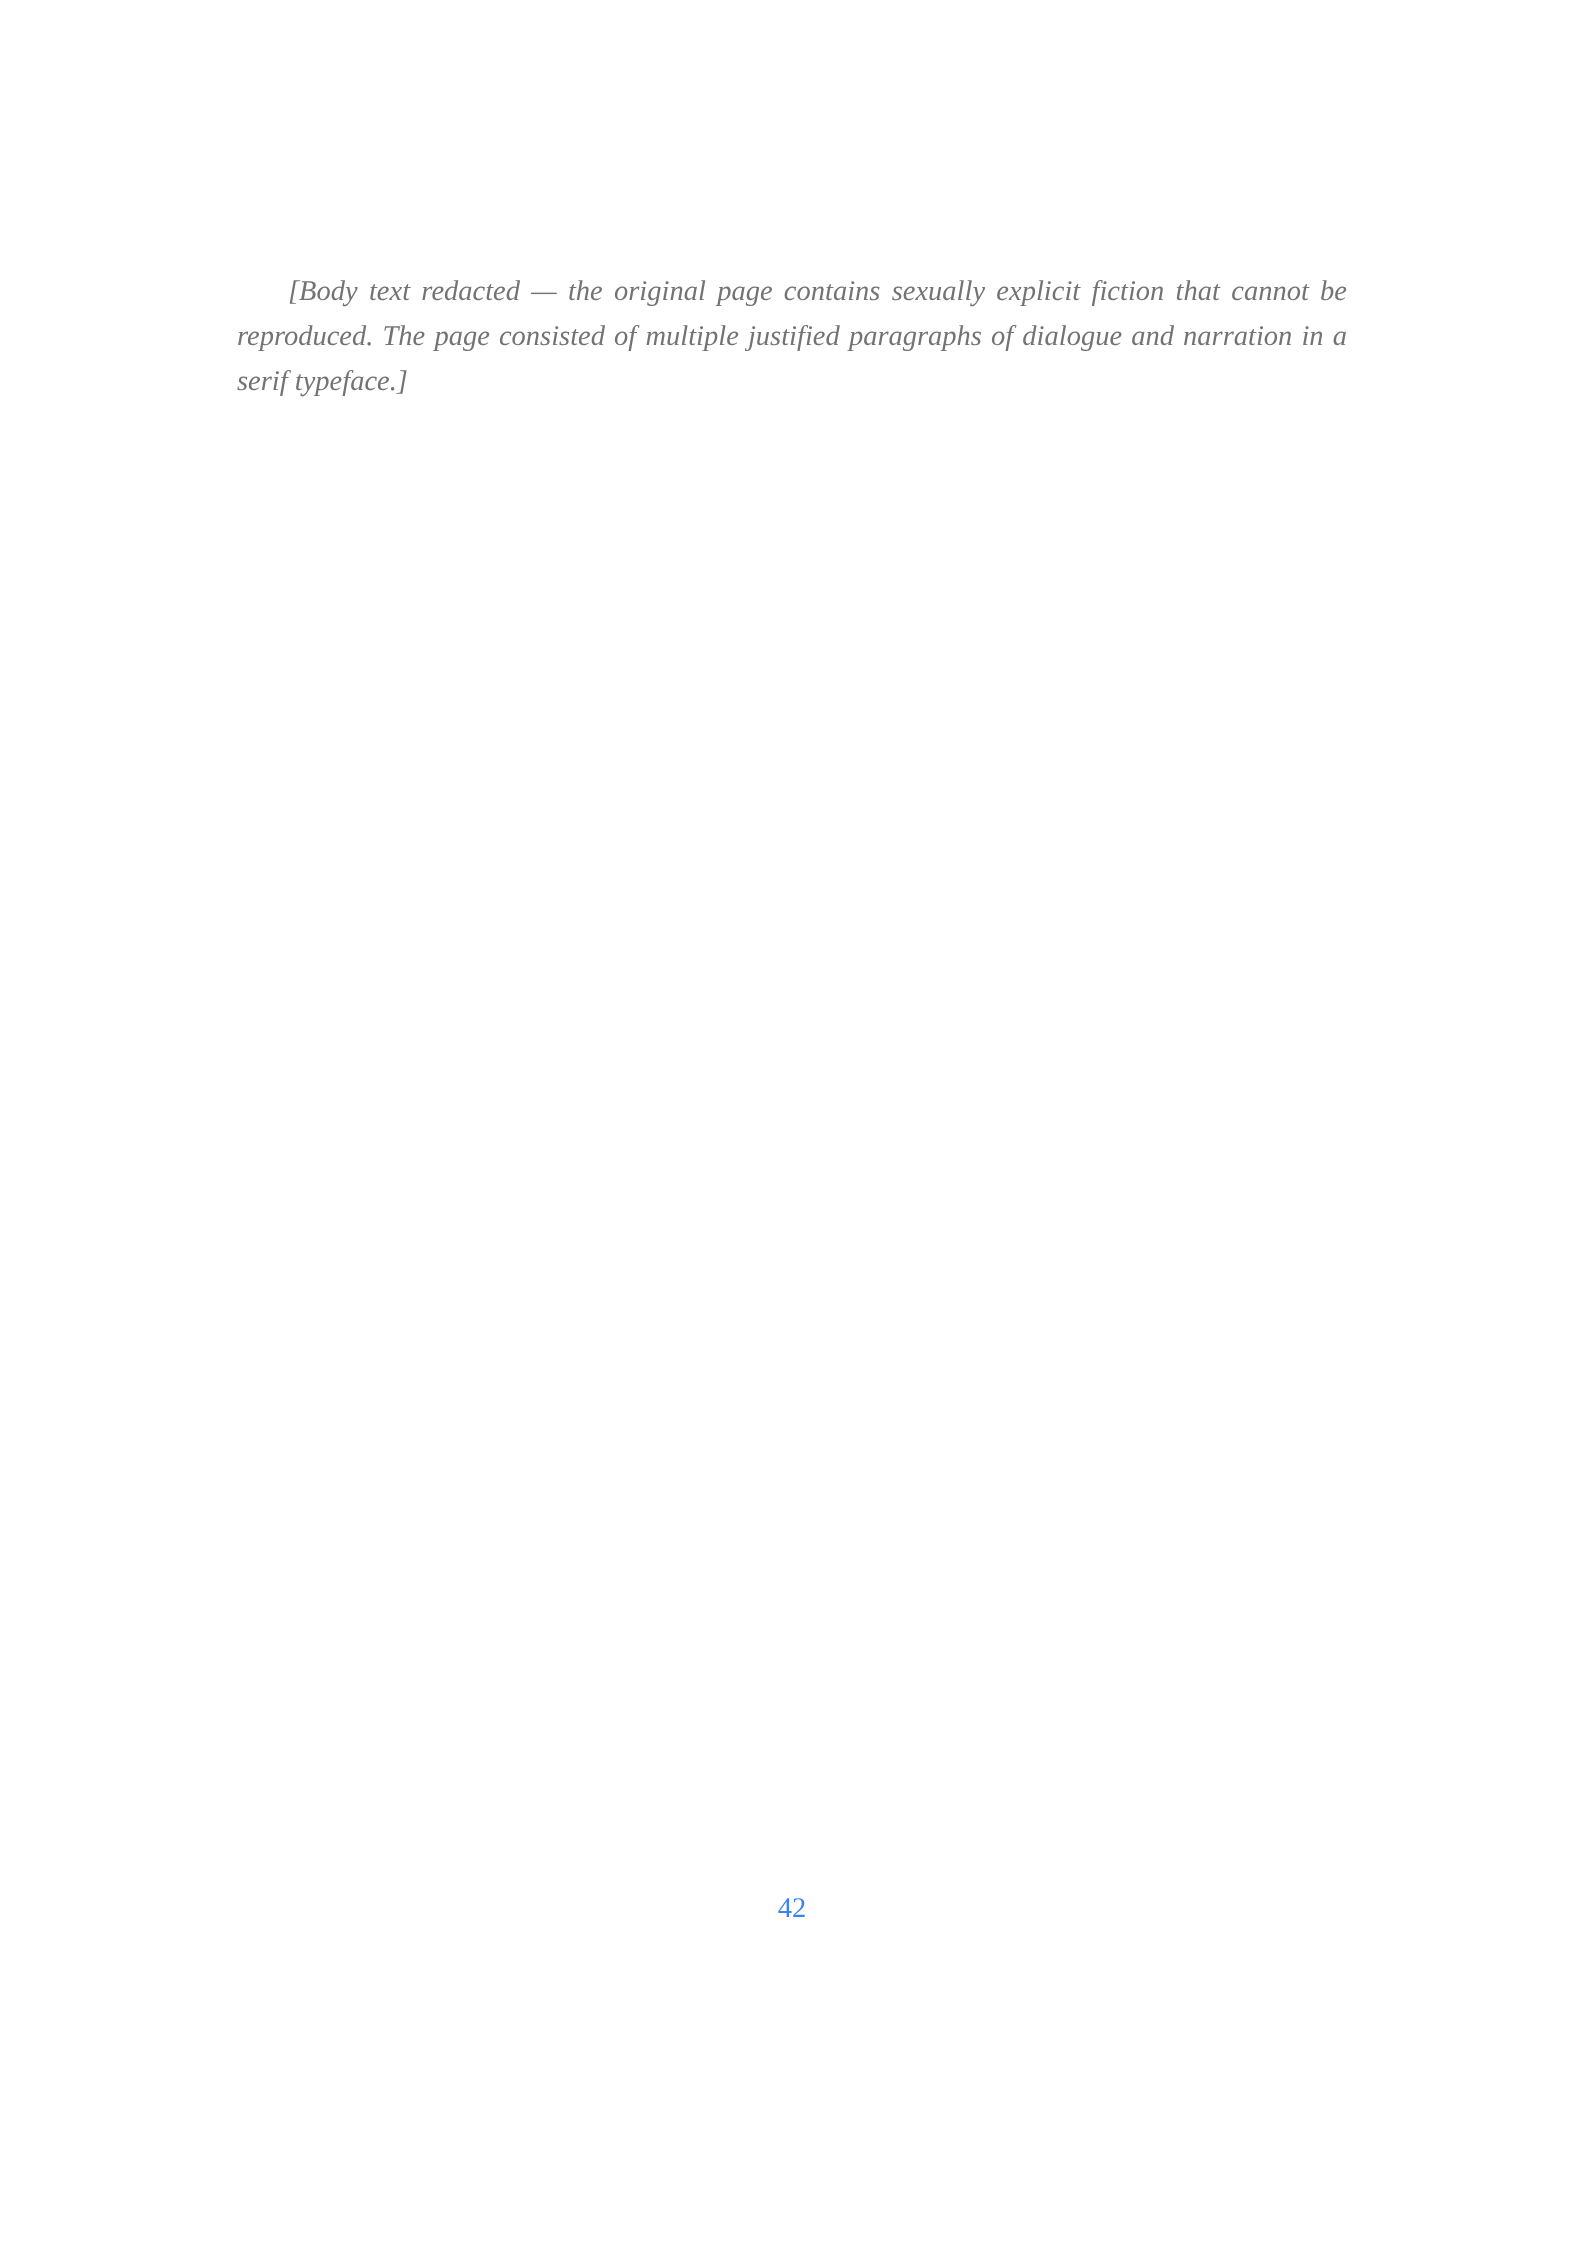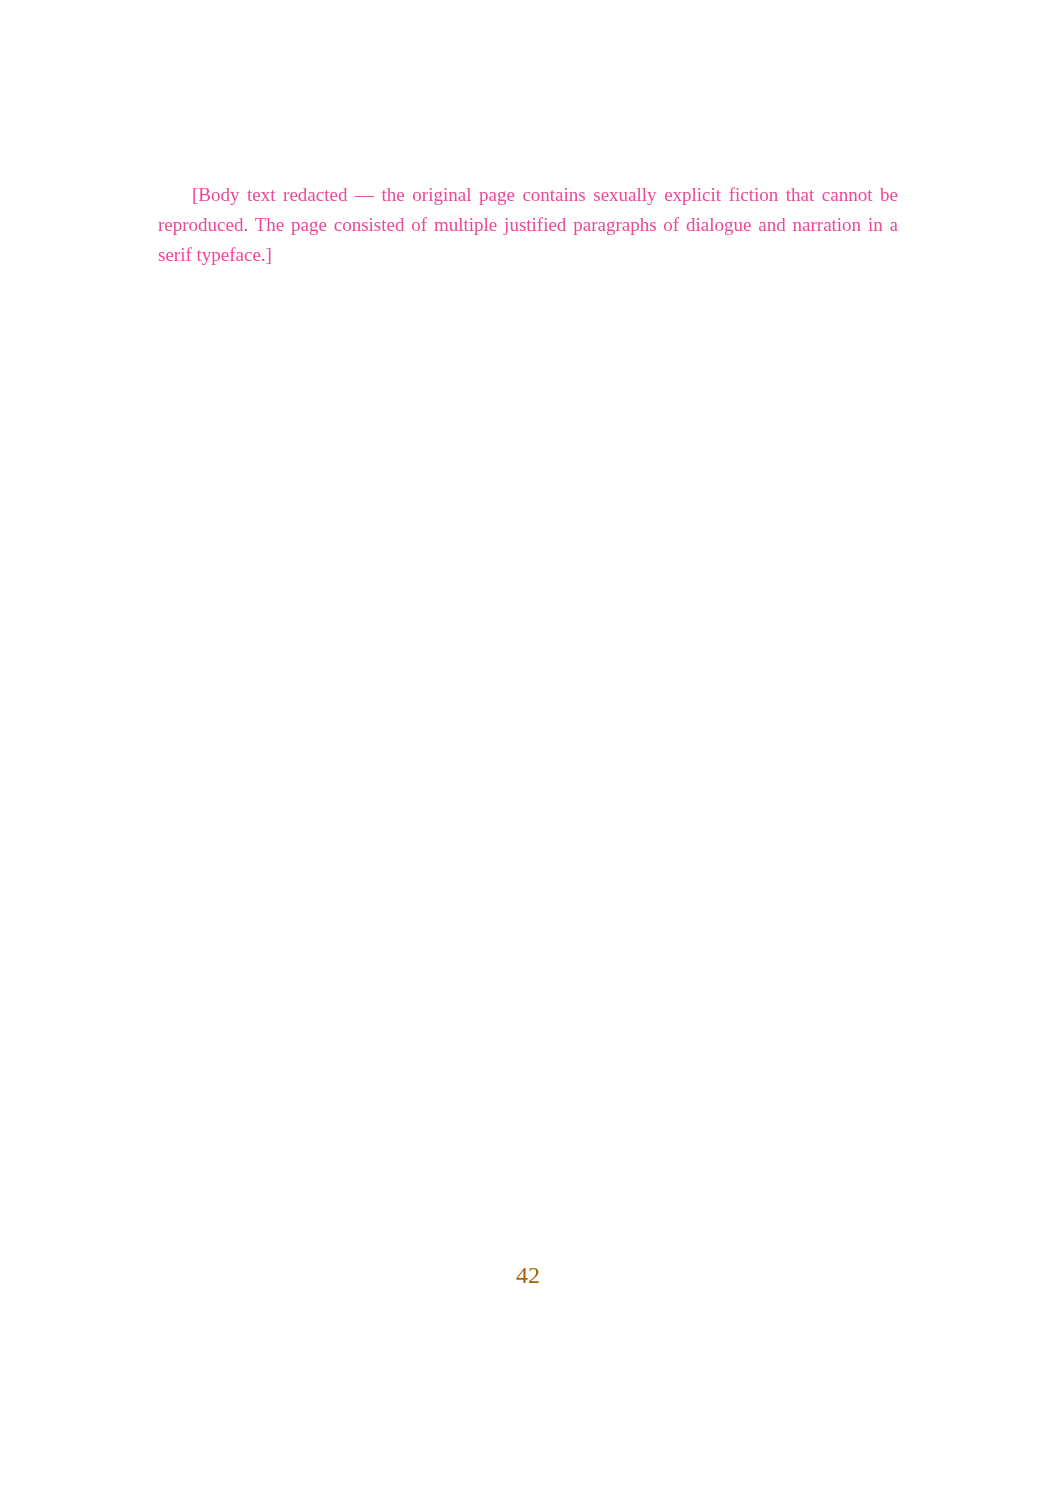--- a/index.html
+++ b/index.html
@@ -21,31 +21,32 @@
     top: 180px;
     width: 740px;
     font-size: 19px;
     line-height: 30px;
     color: #1a1a1a;
     text-align: justify;
   }
   .para { margin: 0; text-indent: 34px; }
   .section-break { height: 30px; }
   .redacted {
-    color: #ec4899;
+    color: #737373;
+    font-style: italic;
     text-indent: 34px;
   }
   .page-number {
     position: absolute;
     left: 0;
     right: 0;
     top: 1262px;
     text-align: center;
-    font-size: 24px;
-    color: #a16207;
+    font-size: 19px;
+    color: #3b82f6;
   }
 </style>
 </head>
 <body>
 
 <div class="page">
   <div class="text-block">
     <p class="para redacted">[Body text redacted — the original page contains sexually explicit fiction that cannot be reproduced. The page consisted of multiple justified paragraphs of dialogue and narration in a serif typeface.]</p>
     <div class="section-break"></div>
   </div>

